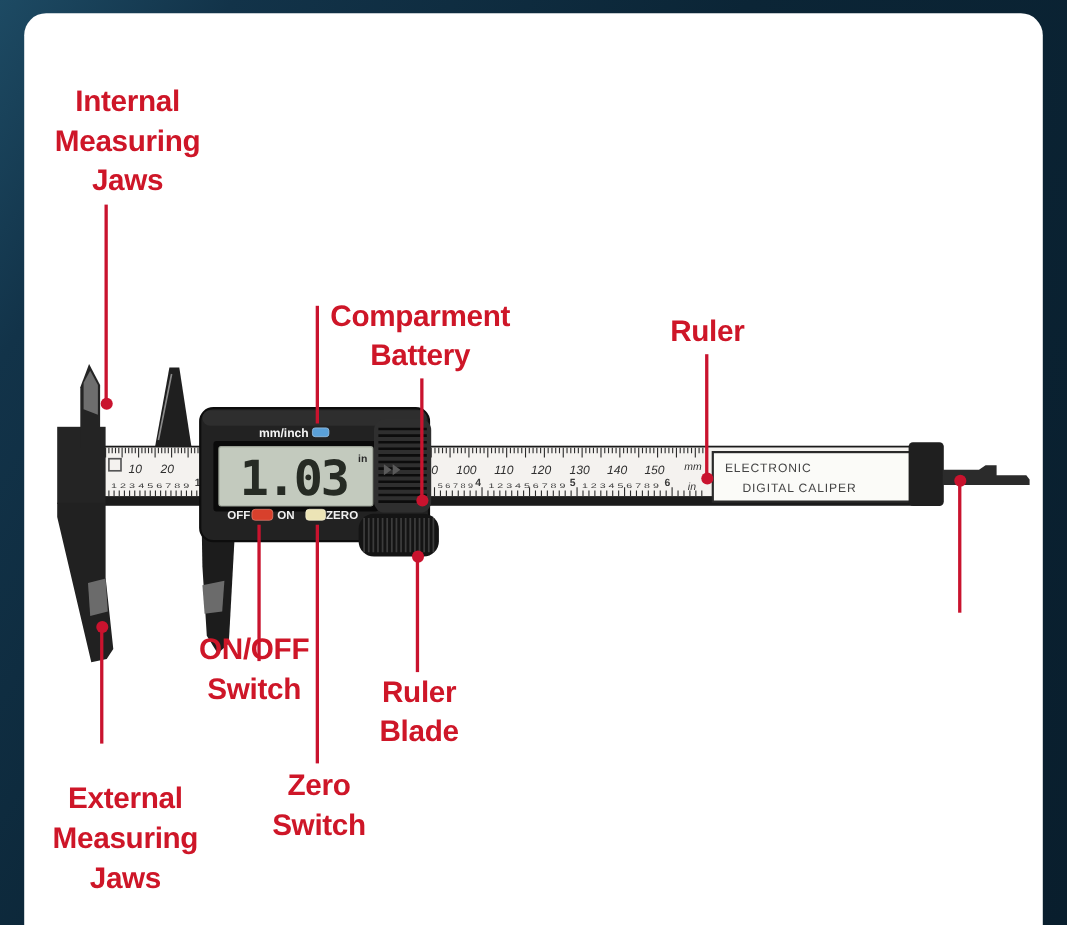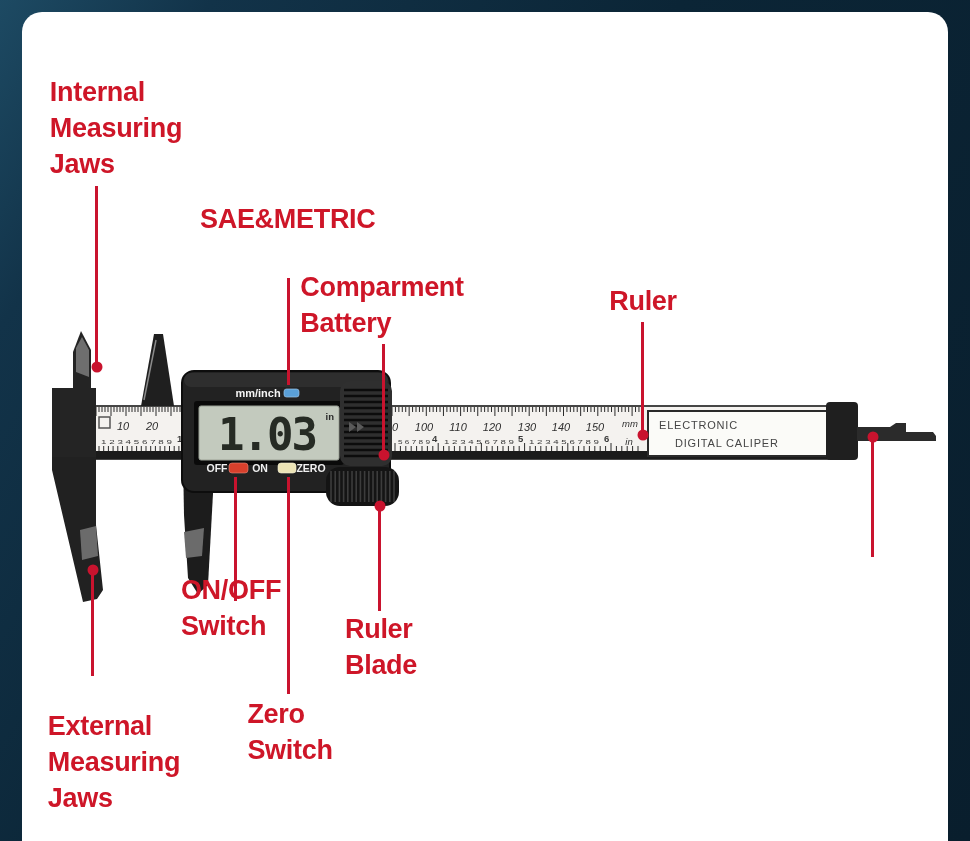--- a/index.html
+++ b/index.html
@@ -3,21 +3,21 @@
 <meta charset="utf-8">
 <style>
   html,body{margin:0;padding:0;width:970px;height:841px;overflow:hidden;
     font-family:"Liberation Sans",sans-serif;}
   .stage{position:relative;width:970px;height:841px;
     background:linear-gradient(123deg,#1d4a63 0%,#123349 14%,#0b2536 45%,#091e2d 100%);}
   .card{position:absolute;left:22px;top:12px;width:926px;height:829px;
     background:#ffffff;border-radius:20px 20px 0 0;}
   .caliper-svg{position:absolute;left:0;top:0;width:970px;height:841px;pointer-events:none;}
   .label{position:absolute;color:#ce1628;font-weight:700;font-size:27px;line-height:36px;
-    text-align:left;transform:translateX(-50%);letter-spacing:-0.3px;white-space:nowrap;z-index:5;}
+    text-align:center;transform:translateX(-50%);letter-spacing:-0.3px;white-space:nowrap;z-index:5;}
   .label.left-align{transform:none;text-align:left;}
   .ptr{position:absolute;width:3px;background:#c9132e;z-index:4;}
   .dot{position:absolute;width:11px;height:11px;border-radius:50%;background:#c9132e;
     transform:translate(-50%,-50%);z-index:4;}
 </style>
 </head>
 <body>
 
 <div class="stage">
   <div class="card"></div>
@@ -155,21 +155,20 @@
   <div class="dot" style="left:380px;top:506px"></div>
   <div class="ptr" style="left:91px;top:570px;height:106px"></div>
   <div class="dot" style="left:93px;top:570px"></div>
 
   <div class="label" style="left:116px;top:74px">
     <div>Internal</div>
     <div>Measuring</div>
     <div>Jaws</div>
   </div>
   <div class="label left-align" style="left:200px;top:201px">
-    <div>SAE&amp;METRIC</div>
   </div>
   <div class="label" style="left:382px;top:269px">
     <div>Comparment</div>
     <div>Battery</div>
   </div>
   <div class="label" style="left:643px;top:283px">
     <div>Ruler</div>
   </div>
   <div class="label" style="left:231px;top:572px">
     <div>ON/OFF</div>

